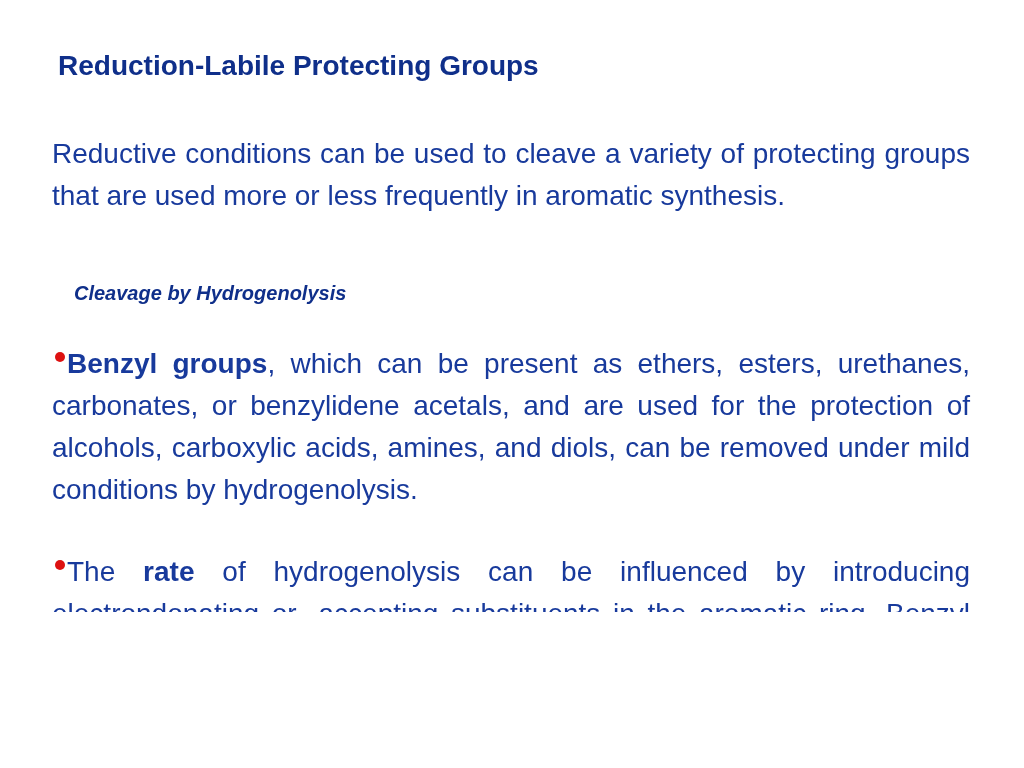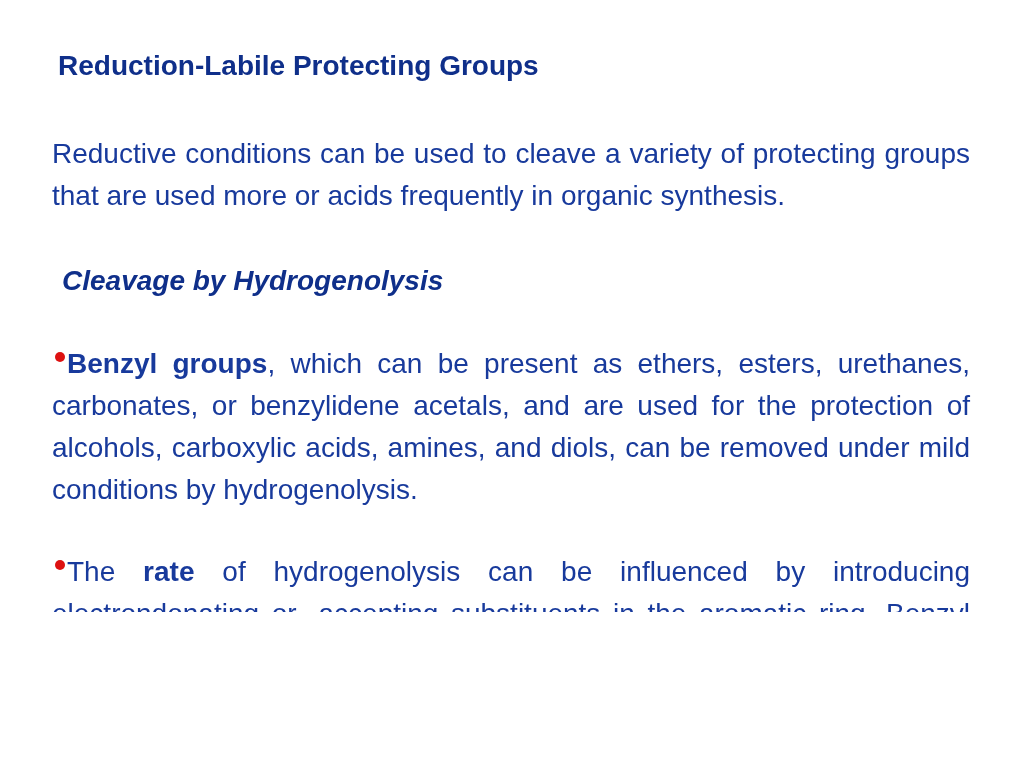--- a/index.html
+++ b/index.html
@@ -33,22 +33,22 @@
     font-size: 28px;
     line-height: 42px;
     color: var(--body-text, #183A9C);
     text-align: justify;
   }
   .intro { top: 133px; }
   .section-heading {
     position: absolute;
     left: 58px;
     top: 261px;
-    margin: 4px;
-    font-size: 28px;
+    margin: 16px;
+    font-size: 20px;
     line-height: 32px;
     font-weight: bold;
     font-style: italic;
     color: var(--title-text, #0F2F8A);
   }
   .bullet-1 { top: 343px; }
   .bullet-2 { top: 551px; }
   .b { font-weight: bold; }
   .dot {
     display: inline-block;
@@ -60,21 +60,21 @@
     margin: 9px 2px 0 3px;
   }
 </style>
 </head>
 <body>
 
 <div class="slide">
 
   <h1 class="title">Reduction-Labile Protecting Groups</h1>
 
-  <p class="para intro">Reductive conditions can be used to cleave a variety of protecting groups that are used more or acids frequently in organic synthesis.</p>
+  <p class="para intro">Reductive conditions can be used to cleave a variety of protecting groups that are used more or less frequently in aromatic synthesis.</p>
 
   <h2 class="section-heading">Cleavage by Hydrogenolysis</h2>
 
   <p class="para bullet-2"><span class="dot"></span><span>The </span><span class="b">rate</span><span> of hydrogenolysis can be influenced by introducing electrondonating or -accepting substituents in the aromatic ring. Benzyl groups are frequently used.</span></p>
 
   <p class="para bullet-1"><span class="dot"></span><span class="b">Benzyl groups</span><span>, which can be present as ethers, esters, urethanes, carbonates, or benzylidene acetals, and are used for the protection of alcohols, carboxylic acids, amines, and diols, can be removed under mild conditions by hydrogenolysis.</span></p>
 
 </div>
 
 </body></html>

